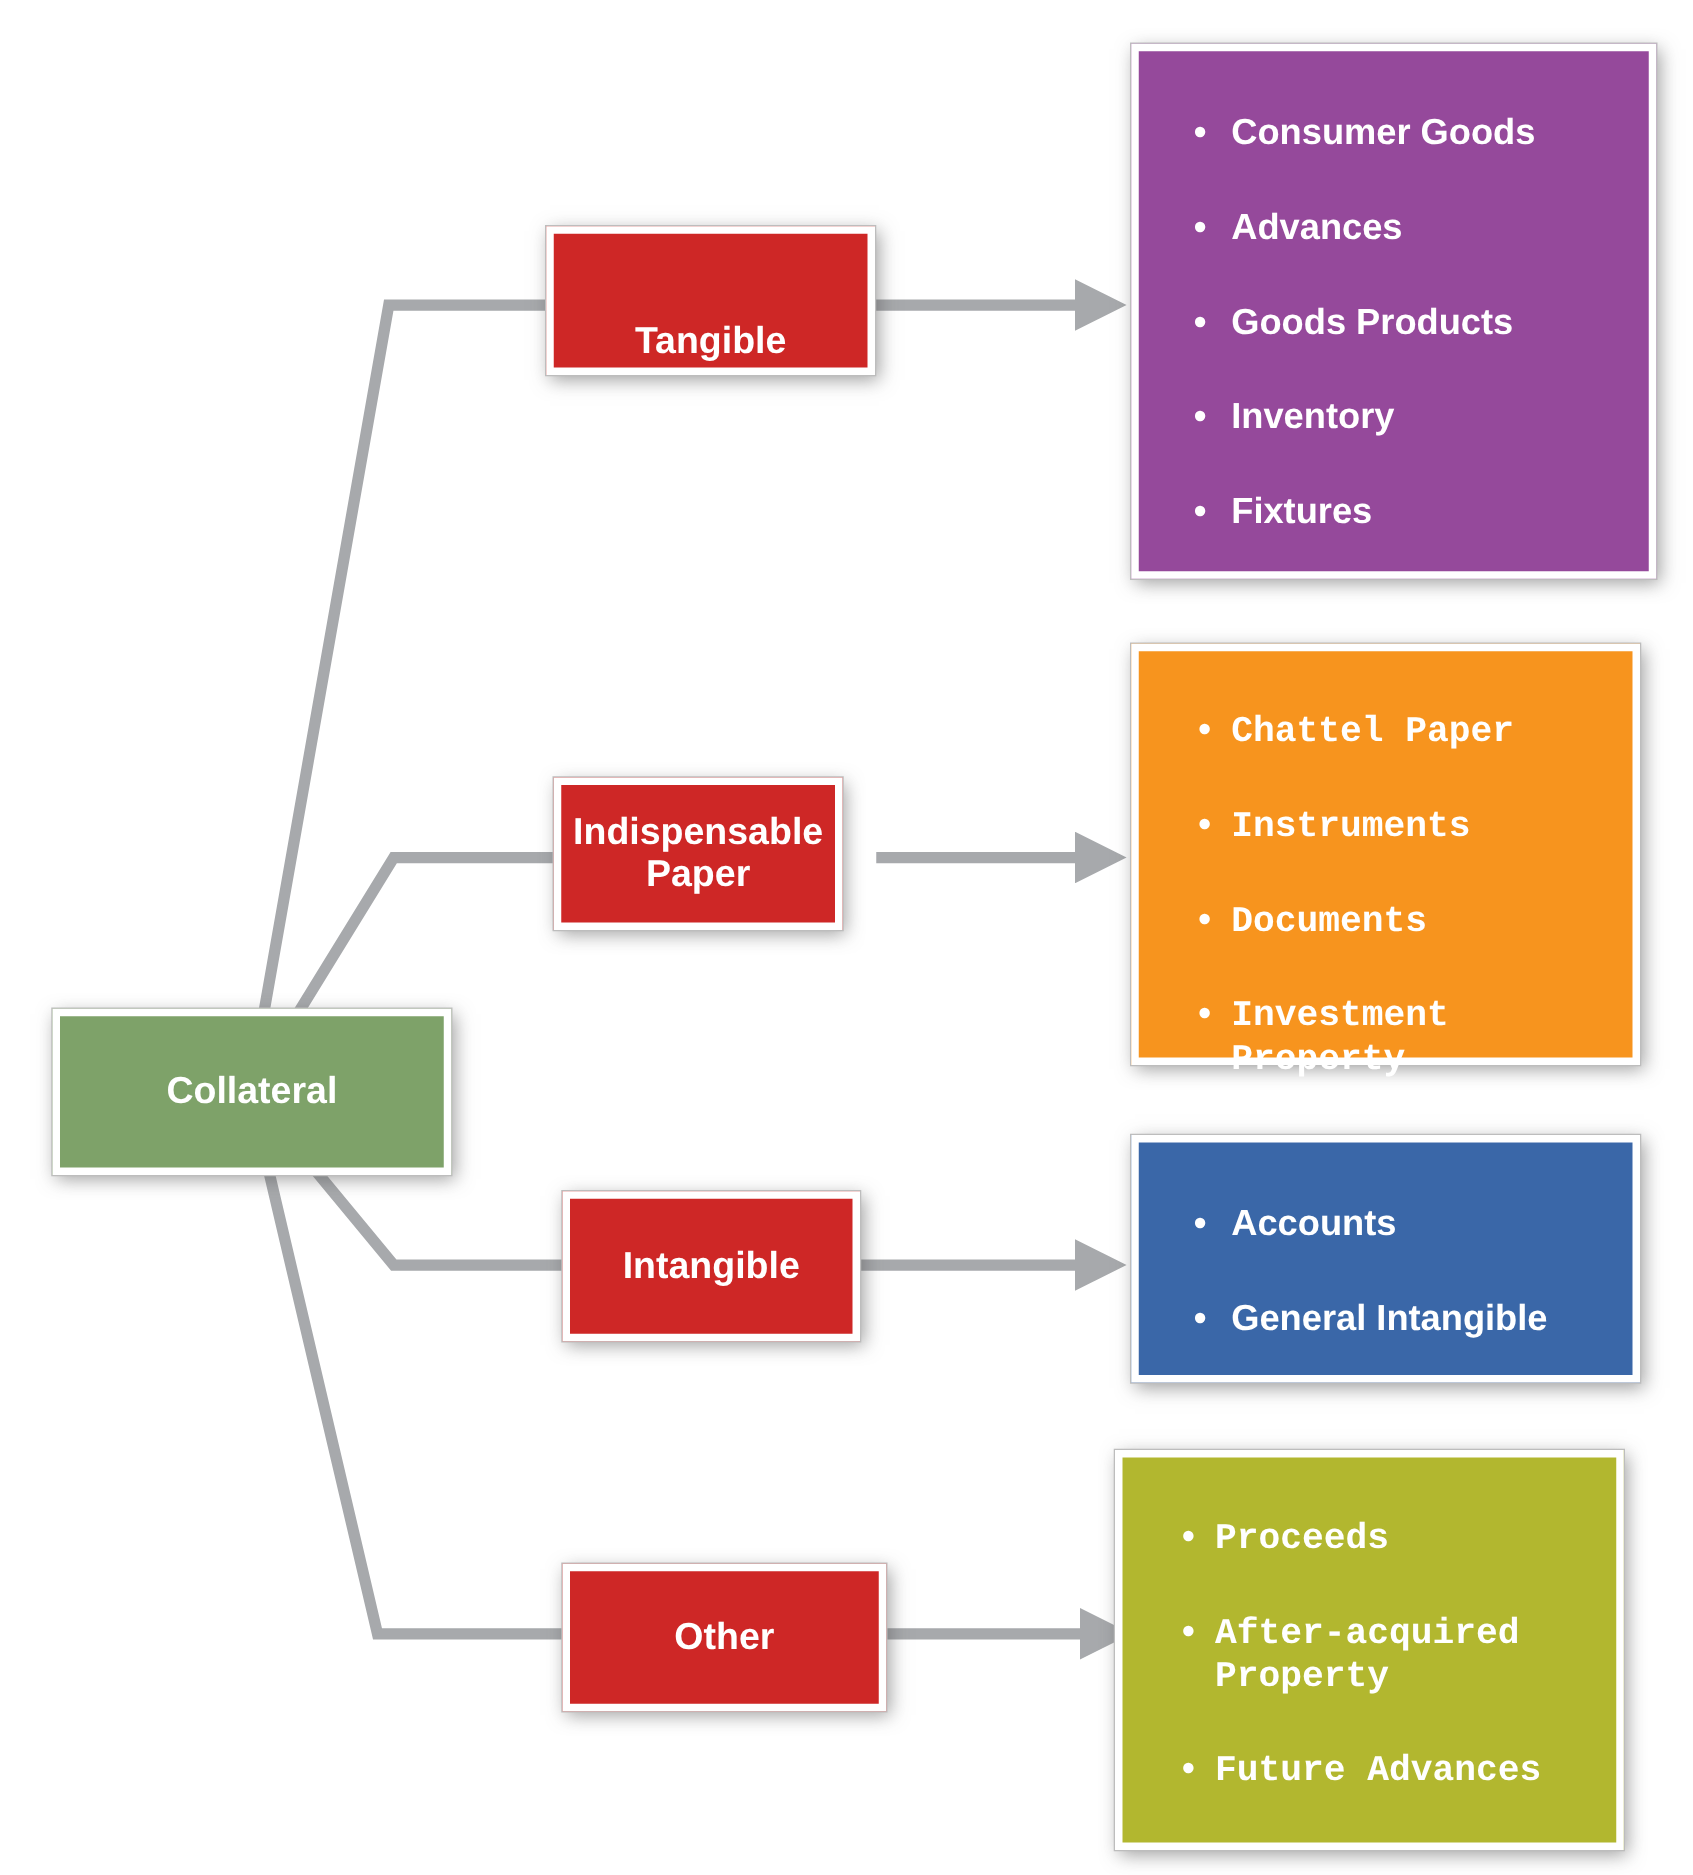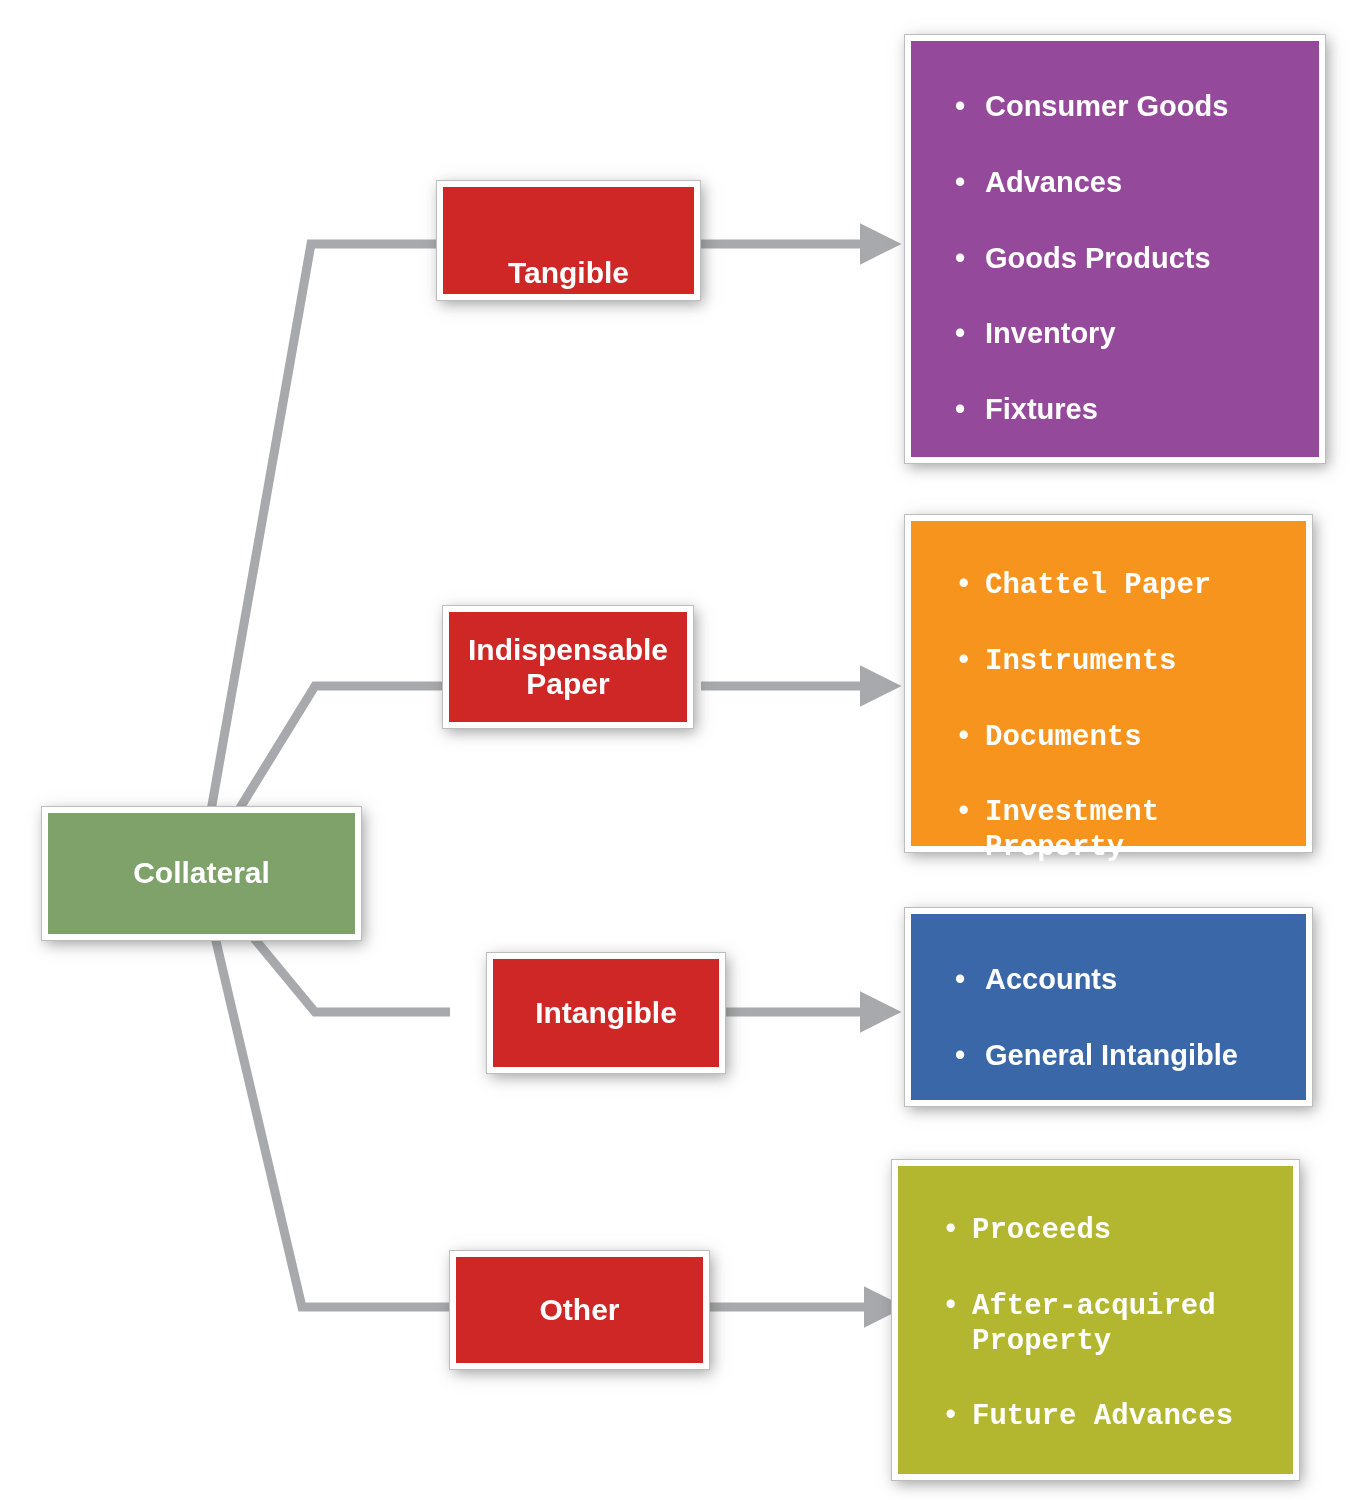--- a/index.html
+++ b/index.html
@@ -61,22 +61,22 @@
   }
   .panel li::before {
     content: "\2022";
     position: absolute;
     left: 0;
     top: 0;
   }
   
   #root-node        { left: 42px;  top: 807px;  width: 319px; height: 133px; }
   #node-tangible    { left: 437px; top: 181px;  width: 263px; height: 119px; align-items: flex-end; }
-  #node-paper       { left: 443px; top: 606px;  width: 250px; height: 122px; align-items: center; }
-  #node-intangible  { left: 450px; top: 953px;  width: 238px; height: 120px; margin-left: 37px; }
+  #node-paper       { left: 443px; top: 622px;  width: 231px; height: 122px; align-items: center; }
+  #node-intangible  { left: 450px; top: 953px;  width: 238px; height: 120px; }
   #node-other       { left: 450px; top: 1251px; width: 259px; height: 118px; }
 
   #panel-tangible   { left: 905px; top: 35px;   width: 420px; height: 428px; }
   #panel-paper      { left: 905px; top: 515px;  width: 407px; height: 337px; }
   #panel-intangible { left: 905px; top: 908px;  width: 407px; height: 198px; }
   #panel-other      { left: 892px; top: 1160px; width: 407px; height: 320px; font-family: Liberation Mono, monospace; }
 </style>
 </head>
 <body>
 

